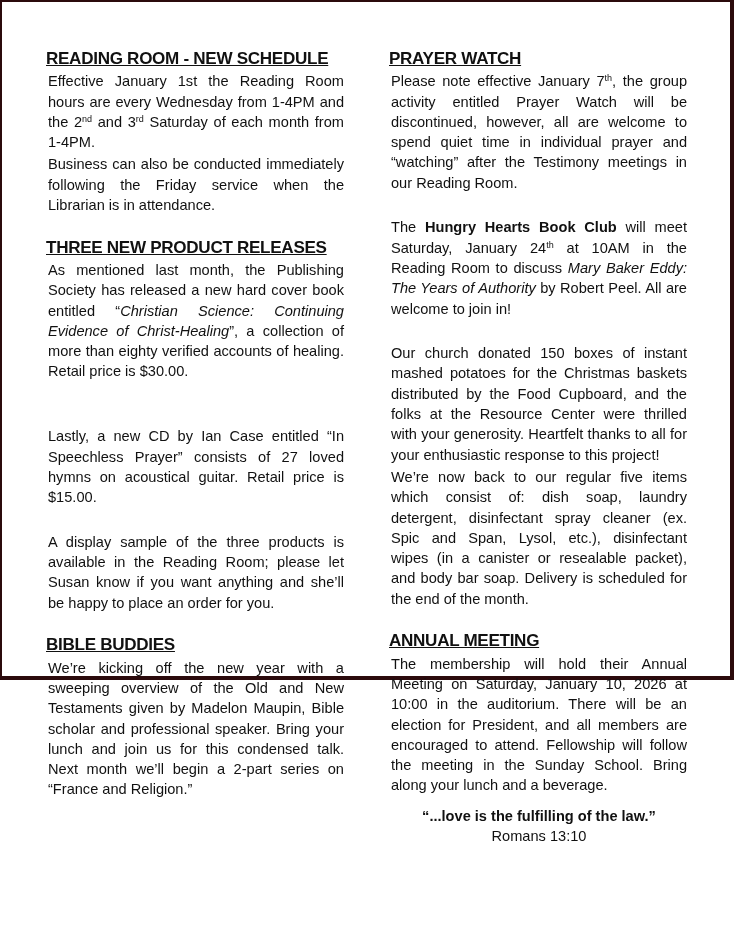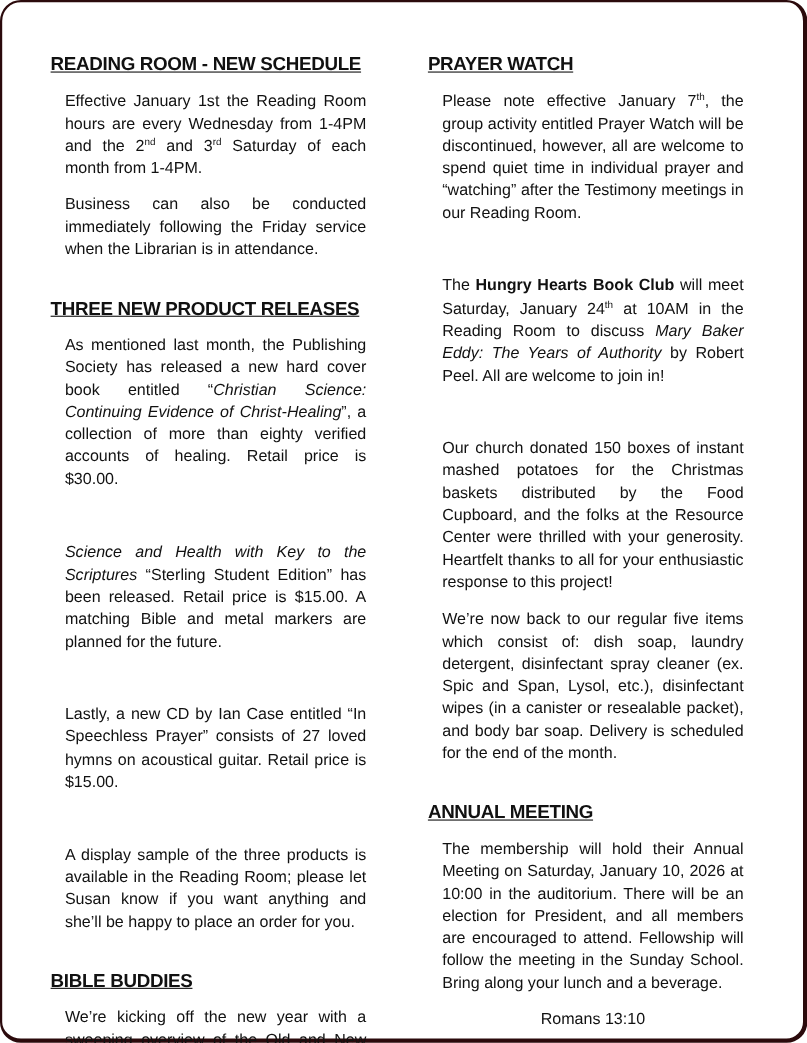--- a/index.html
+++ b/index.html
@@ -4,42 +4,41 @@
 <style>
   html, body { margin: 0; padding: 0; }
   body {
     width: 734px; height: 948px; overflow: hidden;
     background: #ffffff;
     font-family: "Liberation Sans", "DejaVu Sans", sans-serif;
     color: #111111;
   }
   .page {
     position: absolute; left: 0; top: 0;
-    width: 734px; height: 948px;
+    width: 734px; height: 680px;
     box-sizing: border-box;
     border-left: 2px solid #2b0a0c;
     border-top: 2px solid #2b0a0c;
     border-right: 4px solid #2b0a0c;
     border-bottom: 4px solid #2b0a0c;
     background: #ffffff;
-    border-radius: 19px;
   }
   .col {
     position: absolute; top: 47px; width: 300px;
     font-size: 14.6px; line-height: 20.3px;
     text-align: justify;
   }
   .col.left { left: 44px; }
   .col.right { left: 387px; }
   .heading {
     font-weight: bold; text-decoration: underline;
     text-align: left; margin: 0;
     letter-spacing: -0.3px;
   }
-  p { margin: 13px; }
+  p { margin: 2px; }
   .gap { height: 20.3px; }
   sup { font-size: 9px; line-height: 0; vertical-align: 5px; }
   .u { }
   .b { font-weight: bold; }
   .i { font-style: italic; }
   .quote { text-align: center; margin-top: 10px; }
   .quote .q { font-weight: bold; }
 </style>
 </head>
 <body>
@@ -53,21 +52,20 @@
       <p><span>Effective January 1st the Reading Room hours are every Wednesday from 1-4PM and the 2</span><sup>nd</sup><span> and 3</span><sup>rd</sup><span> Saturday of each month from 1-4PM.</span></p>
       <p>Business can also be conducted immediately following the Friday service when the Librarian is in attendance.</p>
     </section>
 
     <div class="gap"></div>
 
     <section>
       <h3 class="heading">THREE NEW PRODUCT RELEASES</h3>
       <p><span>As mentioned last month, the Publishing Society has released a new hard cover book entitled “</span><span class="i">Christian Science: Continuing Evidence of Christ-Healing</span><span>”, a collection of more than eighty verified accounts of healing. Retail price is $30.00.</span></p>
       <div class="gap"></div>
-      <p><span class="i">Science and Health with Key to the Scriptures</span><span> “Sterling Student Edition” has been released. Retail price is $15.00. A matching Bible and metal markers are planned for the future.</span></p>
       <div class="gap"></div>
       <p>Lastly, a new CD by Ian Case entitled “In Speechless Prayer” consists of 27 loved hymns on acoustical guitar. Retail price is $15.00.</p>
       <div class="gap"></div>
       <p>A display sample of the three products is available in the Reading Room; please let Susan know if you want anything and she’ll be happy to place an order for you.</p>
     </section>
 
     <div class="gap"></div>
 
     <section>
       <h3 class="heading">BIBLE BUDDIES</h3>
@@ -96,17 +94,18 @@
     </section>
 
     <div class="gap"></div>
 
     <section>
       <h3 class="heading">ANNUAL MEETING</h3>
       <p>The membership will hold their Annual Meeting on Saturday, January 10, 2026 at 10:00 in the auditorium. There will be an election for President, and all members are encouraged to attend.  Fellowship will follow the meeting in the Sunday School.  Bring along your lunch and a beverage.</p>
     </section>
 
     <div class="quote">
+      <div class="q">“...love is the fulfilling of the law.”</div>
       <div>Romans 13:10</div>
     </div>
   </div>
 
 </div>
 
 </body></html>

